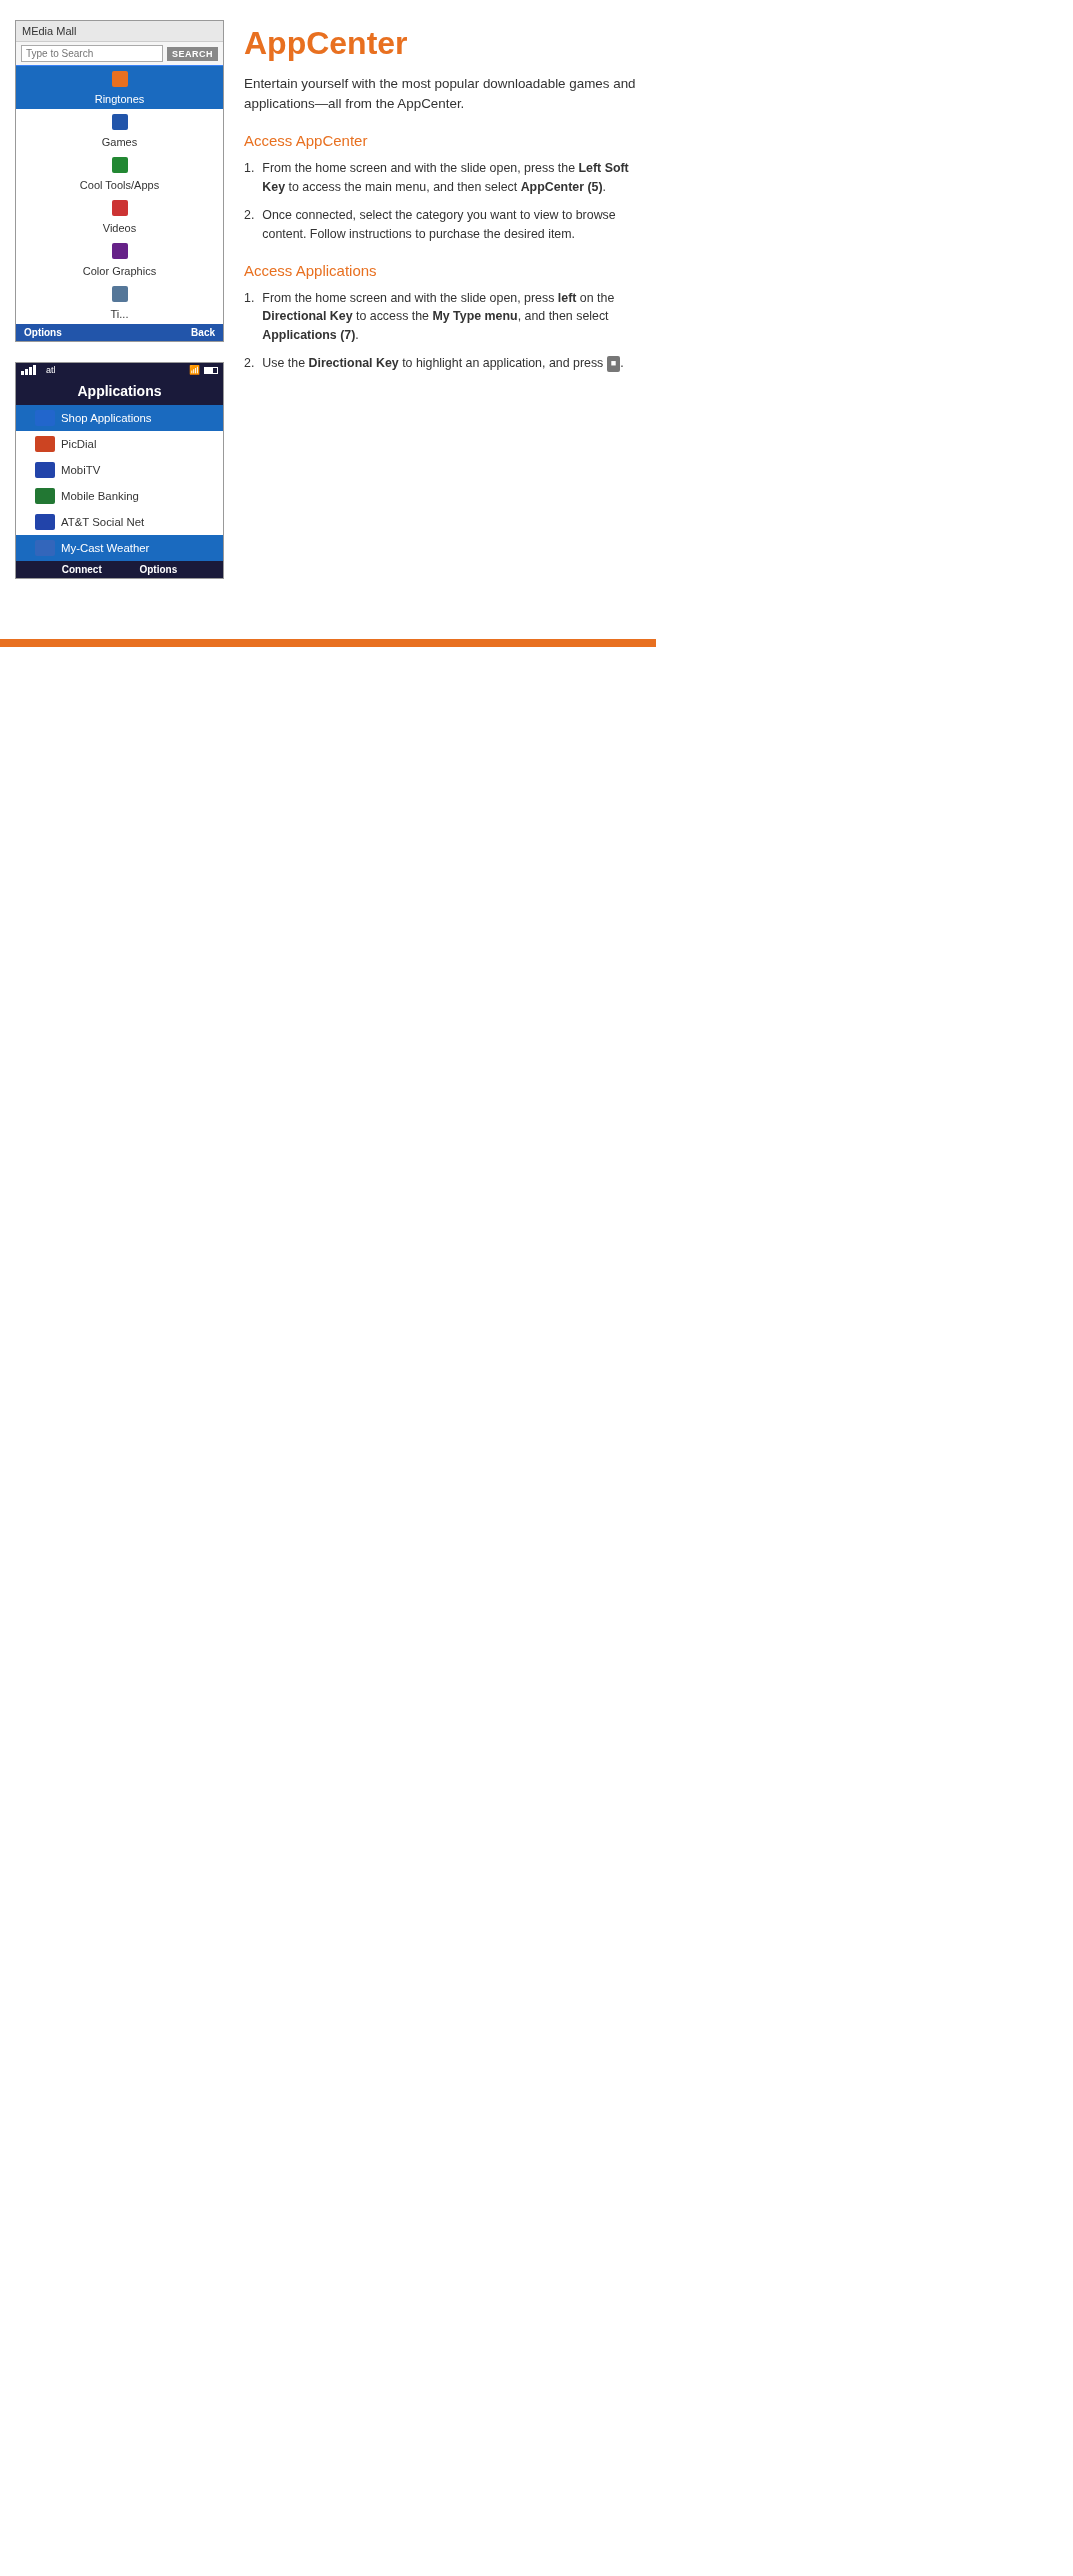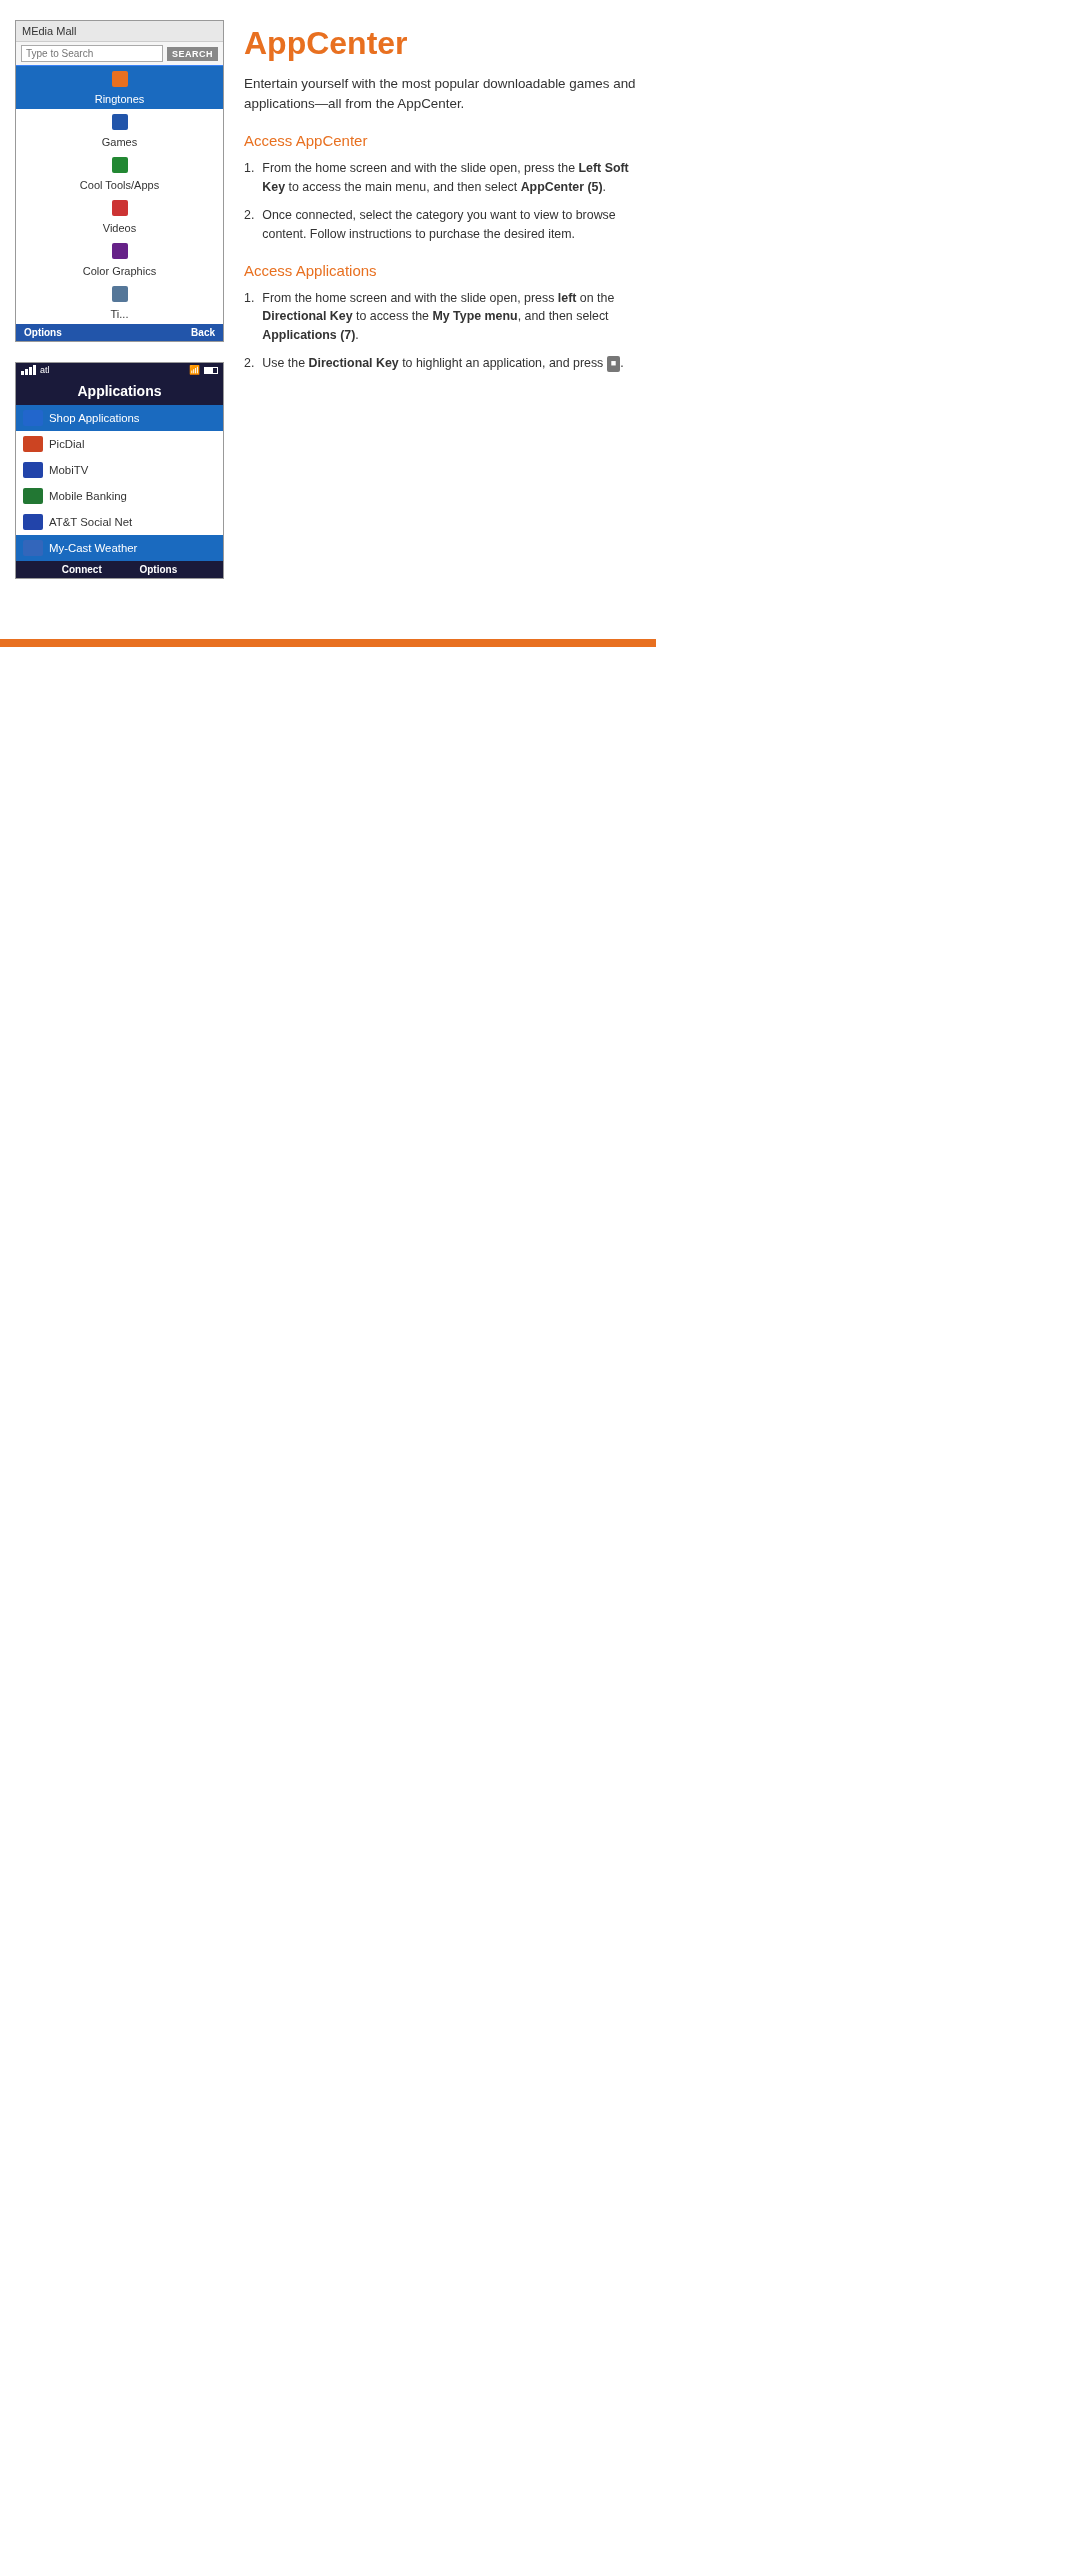--- a/index.html
+++ b/index.html
@@ -154,21 +154,21 @@
       color: #fff;
       font-size: 9px;
       padding: 2px 5px;
       display: flex;
       align-items: center;
       gap: 3px;
     }
 
     .status-icons {
       display: flex;
-      gap: 2px;
+      gap: 8px;
       align-items: center;
       flex: 1;
     }
 
     .signal-bar {
       width: 3px;
       background: #fff;
     }
     .bar-1 { height: 4px; }
     .bar-2 { height: 6px; }
@@ -193,21 +193,21 @@
       color: #fff;
       text-align: center;
       padding: 6px;
       font-size: 14px;
       font-weight: bold;
     }
 
     .apps-menu-item {
       display: flex;
       align-items: center;
-      padding: 5px 7px;
+      padding: 5px 19px;
       gap: 6px;
       color: #333;
       font-size: 11.4px;
     }
 
     .apps-menu-item.selected {
       background: #1a6abf;
       color: #fff;
     }
 

